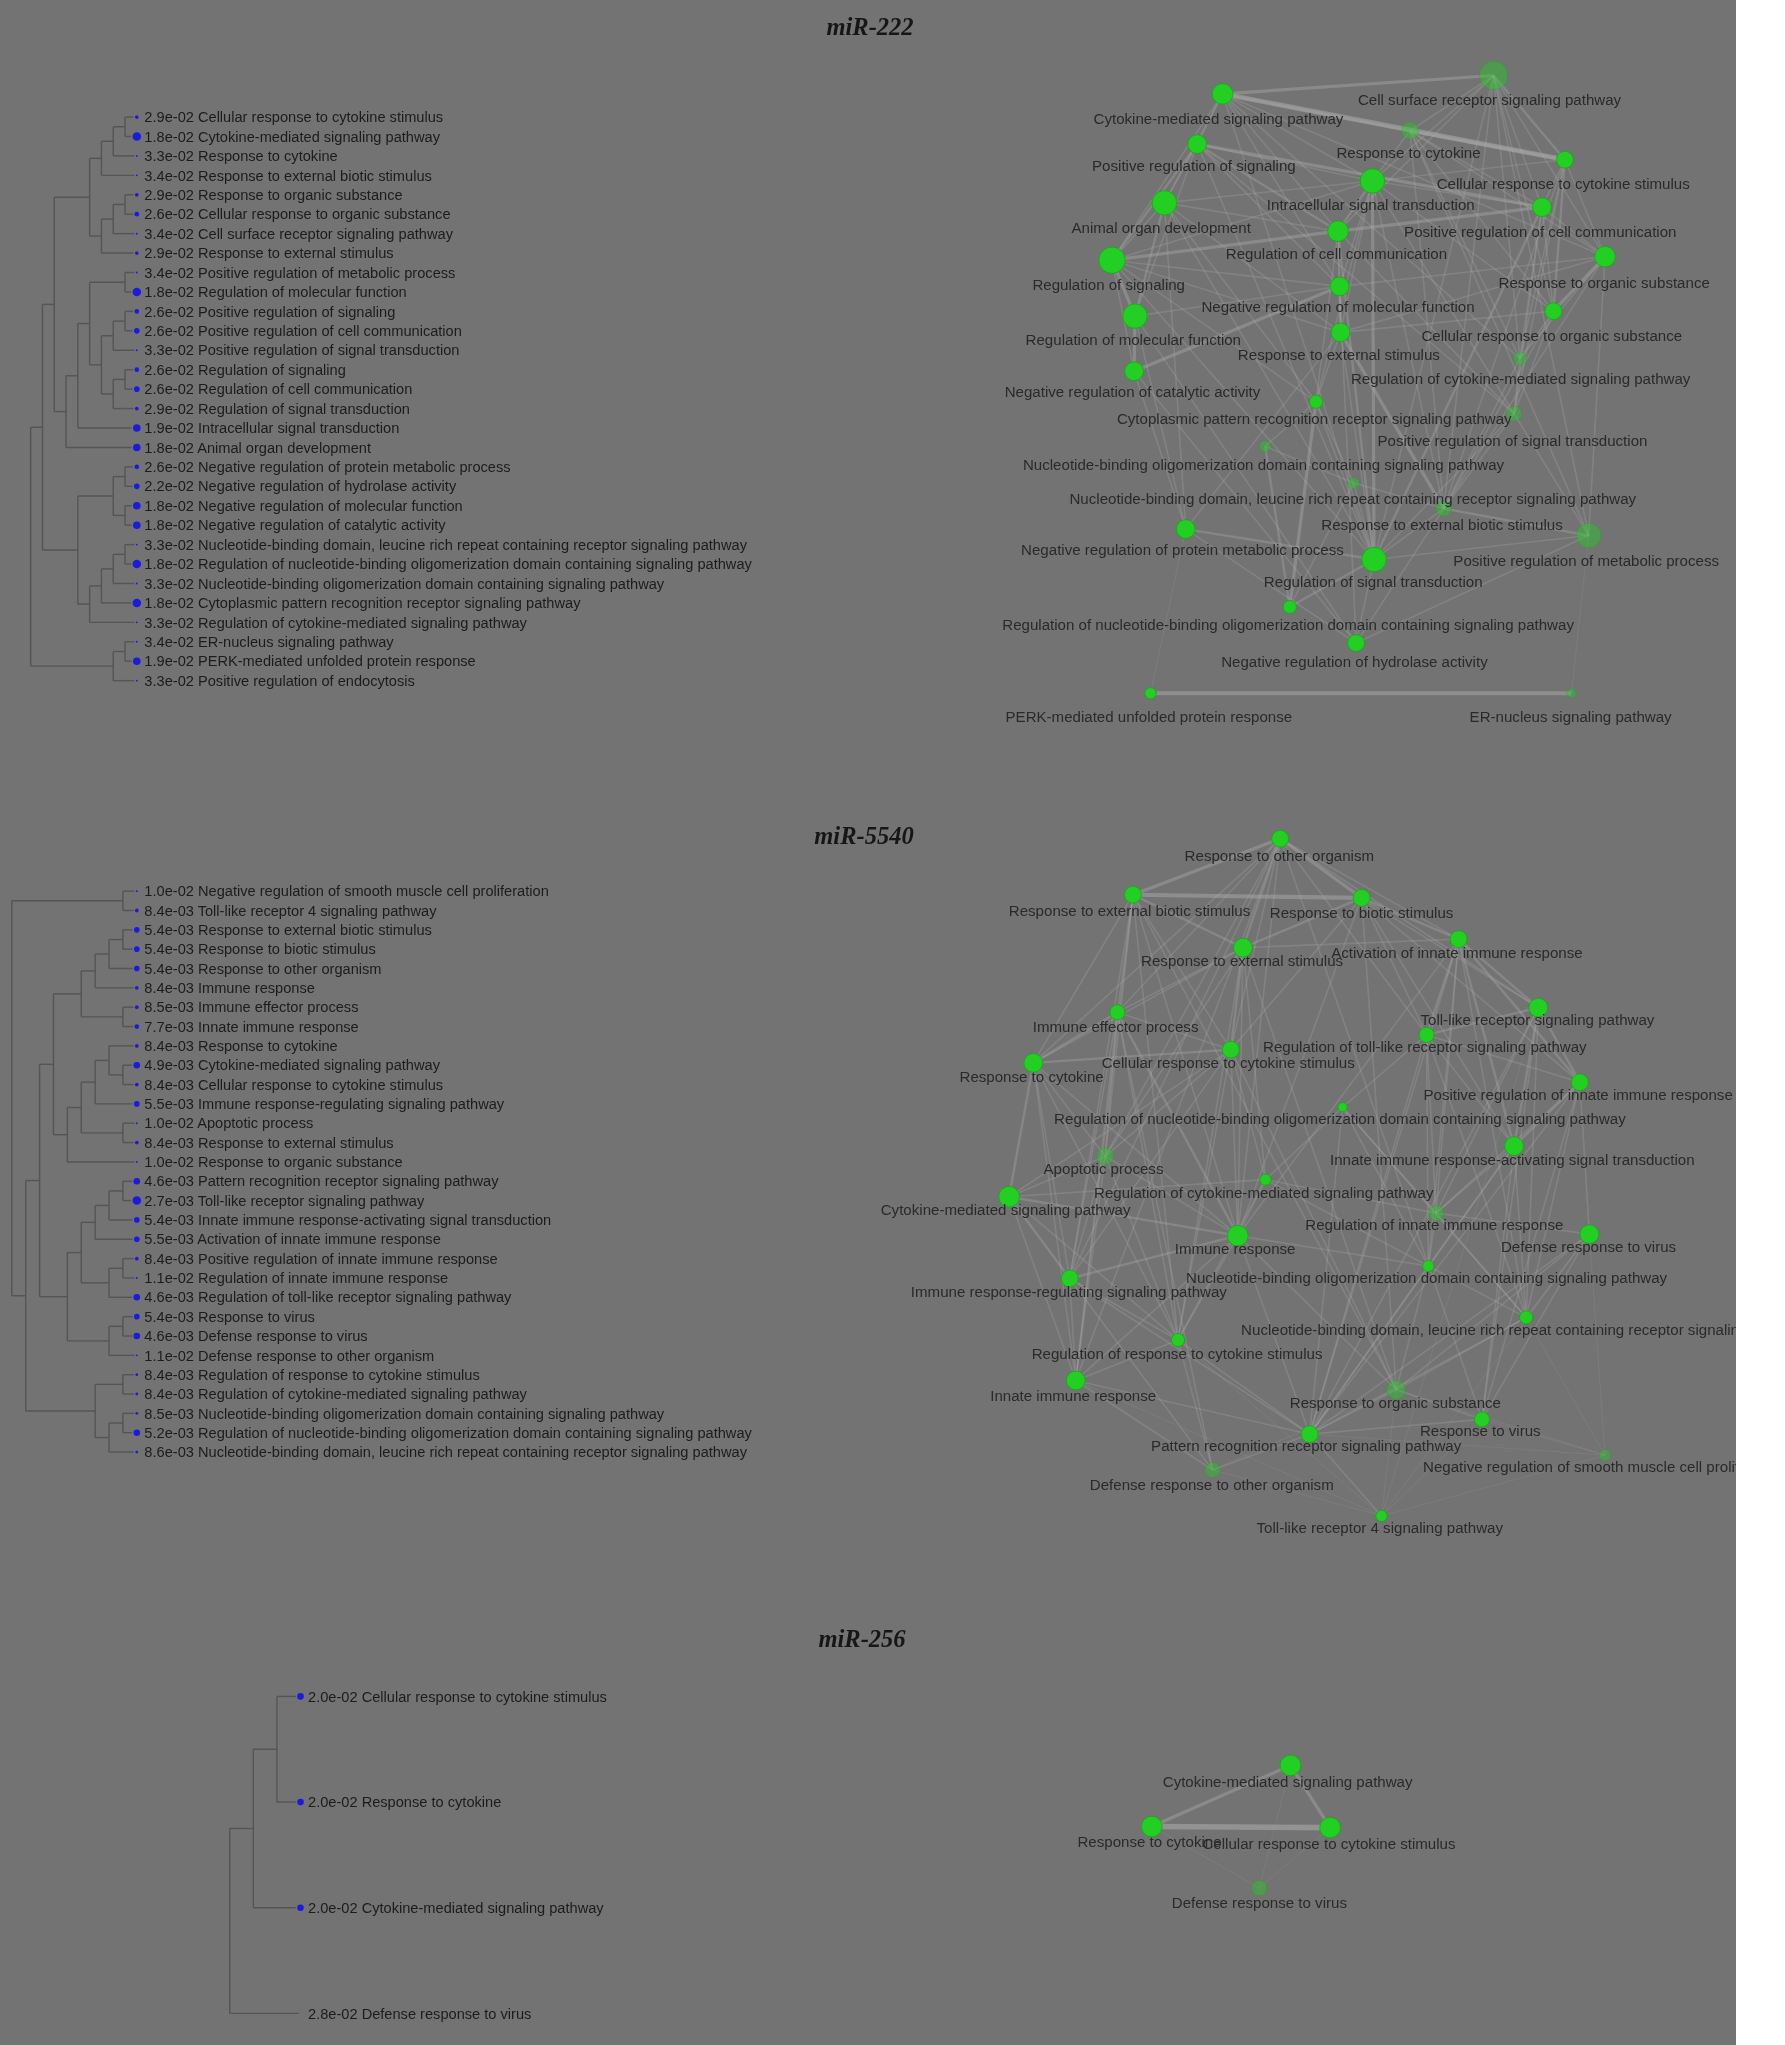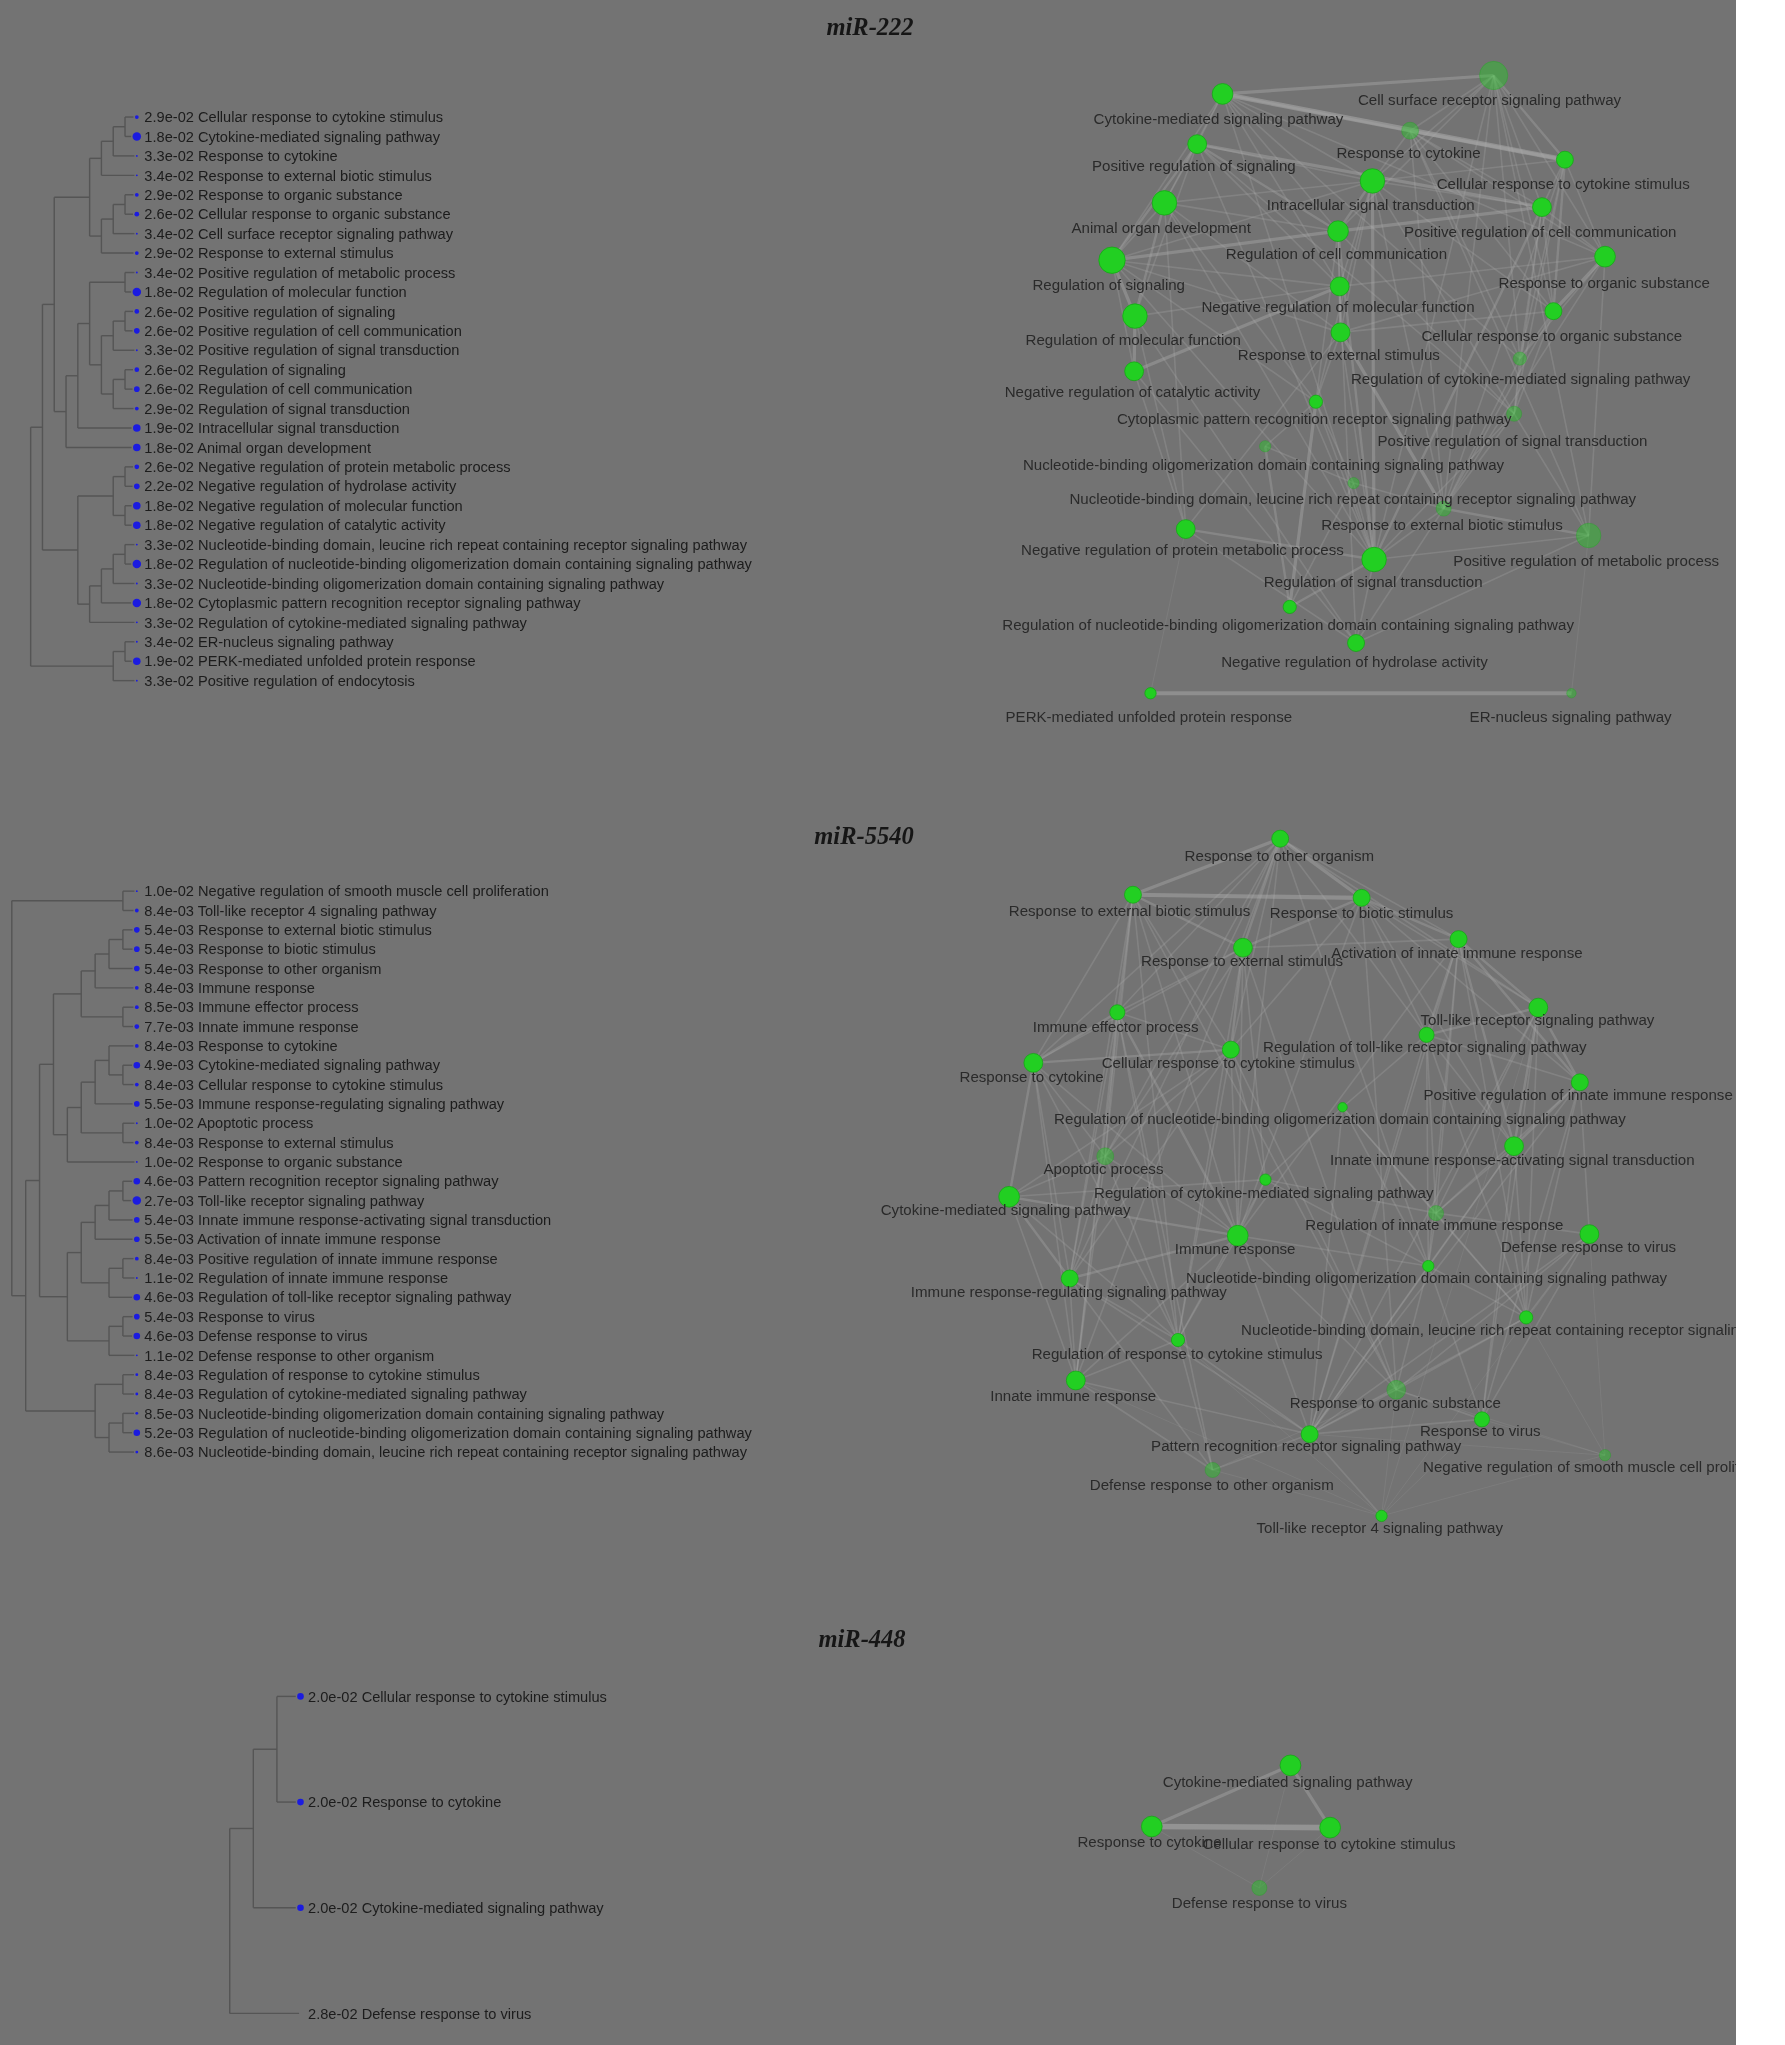--- a/index.html
+++ b/index.html
@@ -9,21 +9,21 @@
     font-weight:bold;font-style:italic;font-size:24.5px;color:#161616;white-space:nowrap;}
   #fig{position:absolute;left:0;top:0;}
   text{font-family:"Liberation Sans","DejaVu Sans",sans-serif;}
 </style>
 </head>
 <body>
 
 <div class="page">
   <div class="panel-title" style="left:870px;top:13.2px;">miR-222</div>
   <div class="panel-title" style="left:864px;top:822px;">miR-5540</div>
-  <div class="panel-title" style="left:862px;top:1625px;">miR-448</div>
+  <div class="panel-title" style="left:862px;top:1625px;">miR-256</div>
 
   <svg id="fig" width="1786" height="2046" viewBox="0 0 3786 4337">
       <g>
         <g>
           <line x1="265" y1="248" x2="265" y2="289.2" stroke="#555555" stroke-width="3"></line>
           <line x1="265" y1="248" x2="283" y2="248" stroke="#555555" stroke-width="3"></line>
           <line x1="265" y1="289.2" x2="278" y2="289.2" stroke="#555555" stroke-width="3"></line>
           <line x1="240" y1="268.6" x2="240" y2="330.4" stroke="#555555" stroke-width="3"></line>
           <line x1="240" y1="268.6" x2="265" y2="268.6" stroke="#555555" stroke-width="3"></line>
           <line x1="240" y1="330.4" x2="285" y2="330.4" stroke="#555555" stroke-width="3"></line>

